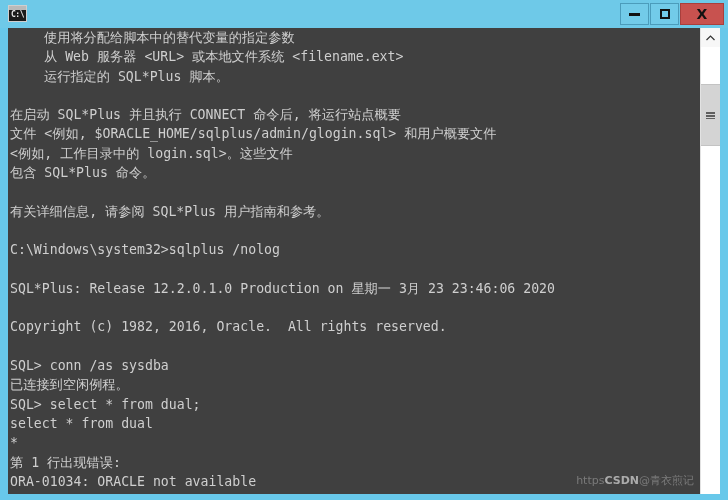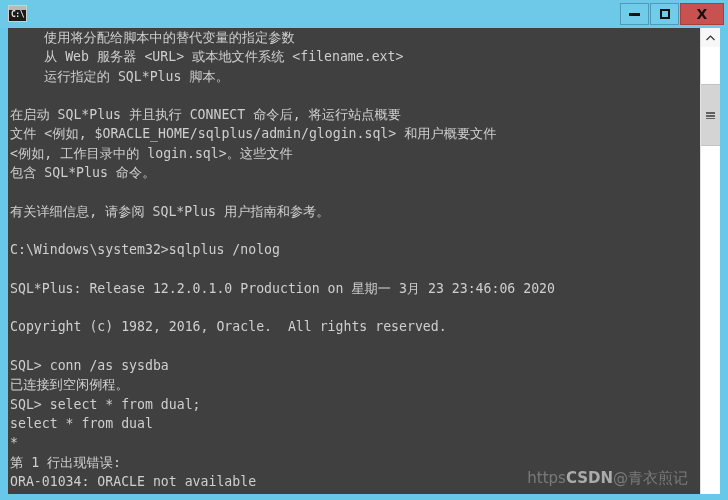--- a/index.html
+++ b/index.html
@@ -196,25 +196,25 @@
         #5f5f5f 0px, #5f5f5f 1.5px,
         #d4d4d4 1.5px, #d4d4d4 3px,
         #5f5f5f 3px, #5f5f5f 4.5px,
         #d4d4d4 4.5px, #d4d4d4 6px,
         #5f5f5f 6px, #5f5f5f 7.5px);
   }
 
   
   #watermark {
     position: absolute;
-    right: 32px;
+    right: 26px;
     bottom: 6px;
     color: #8d8d8d;
     font-family: "DejaVu Sans", sans-serif;
-    font-size: 15px;
+    font-size: 11px;
     opacity: 0.75;
     white-space: nowrap;
     user-select: none;
     filter: blur(0.25px);
   }
   #watermark .brand {
     font-weight: bold;
     color: #cfcfcf;
   }
 </style>

